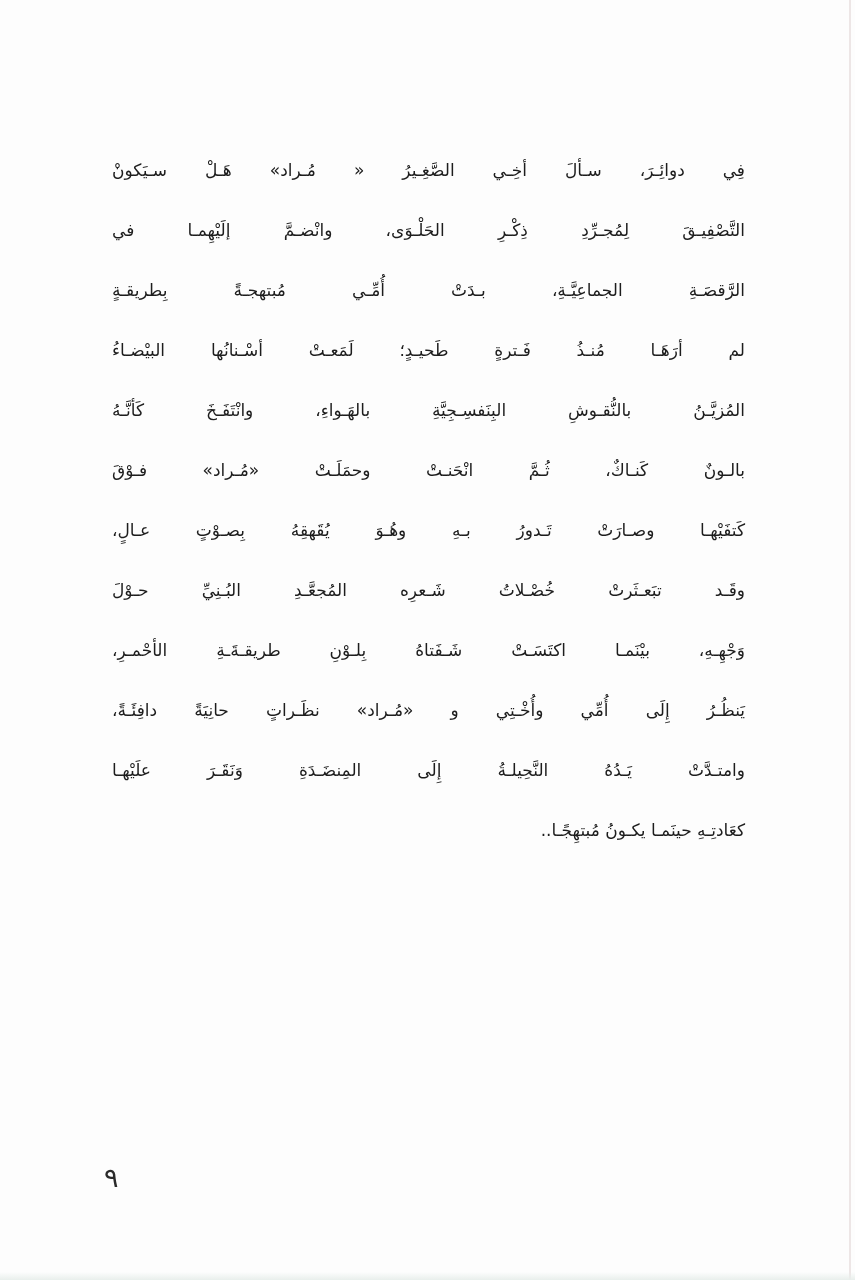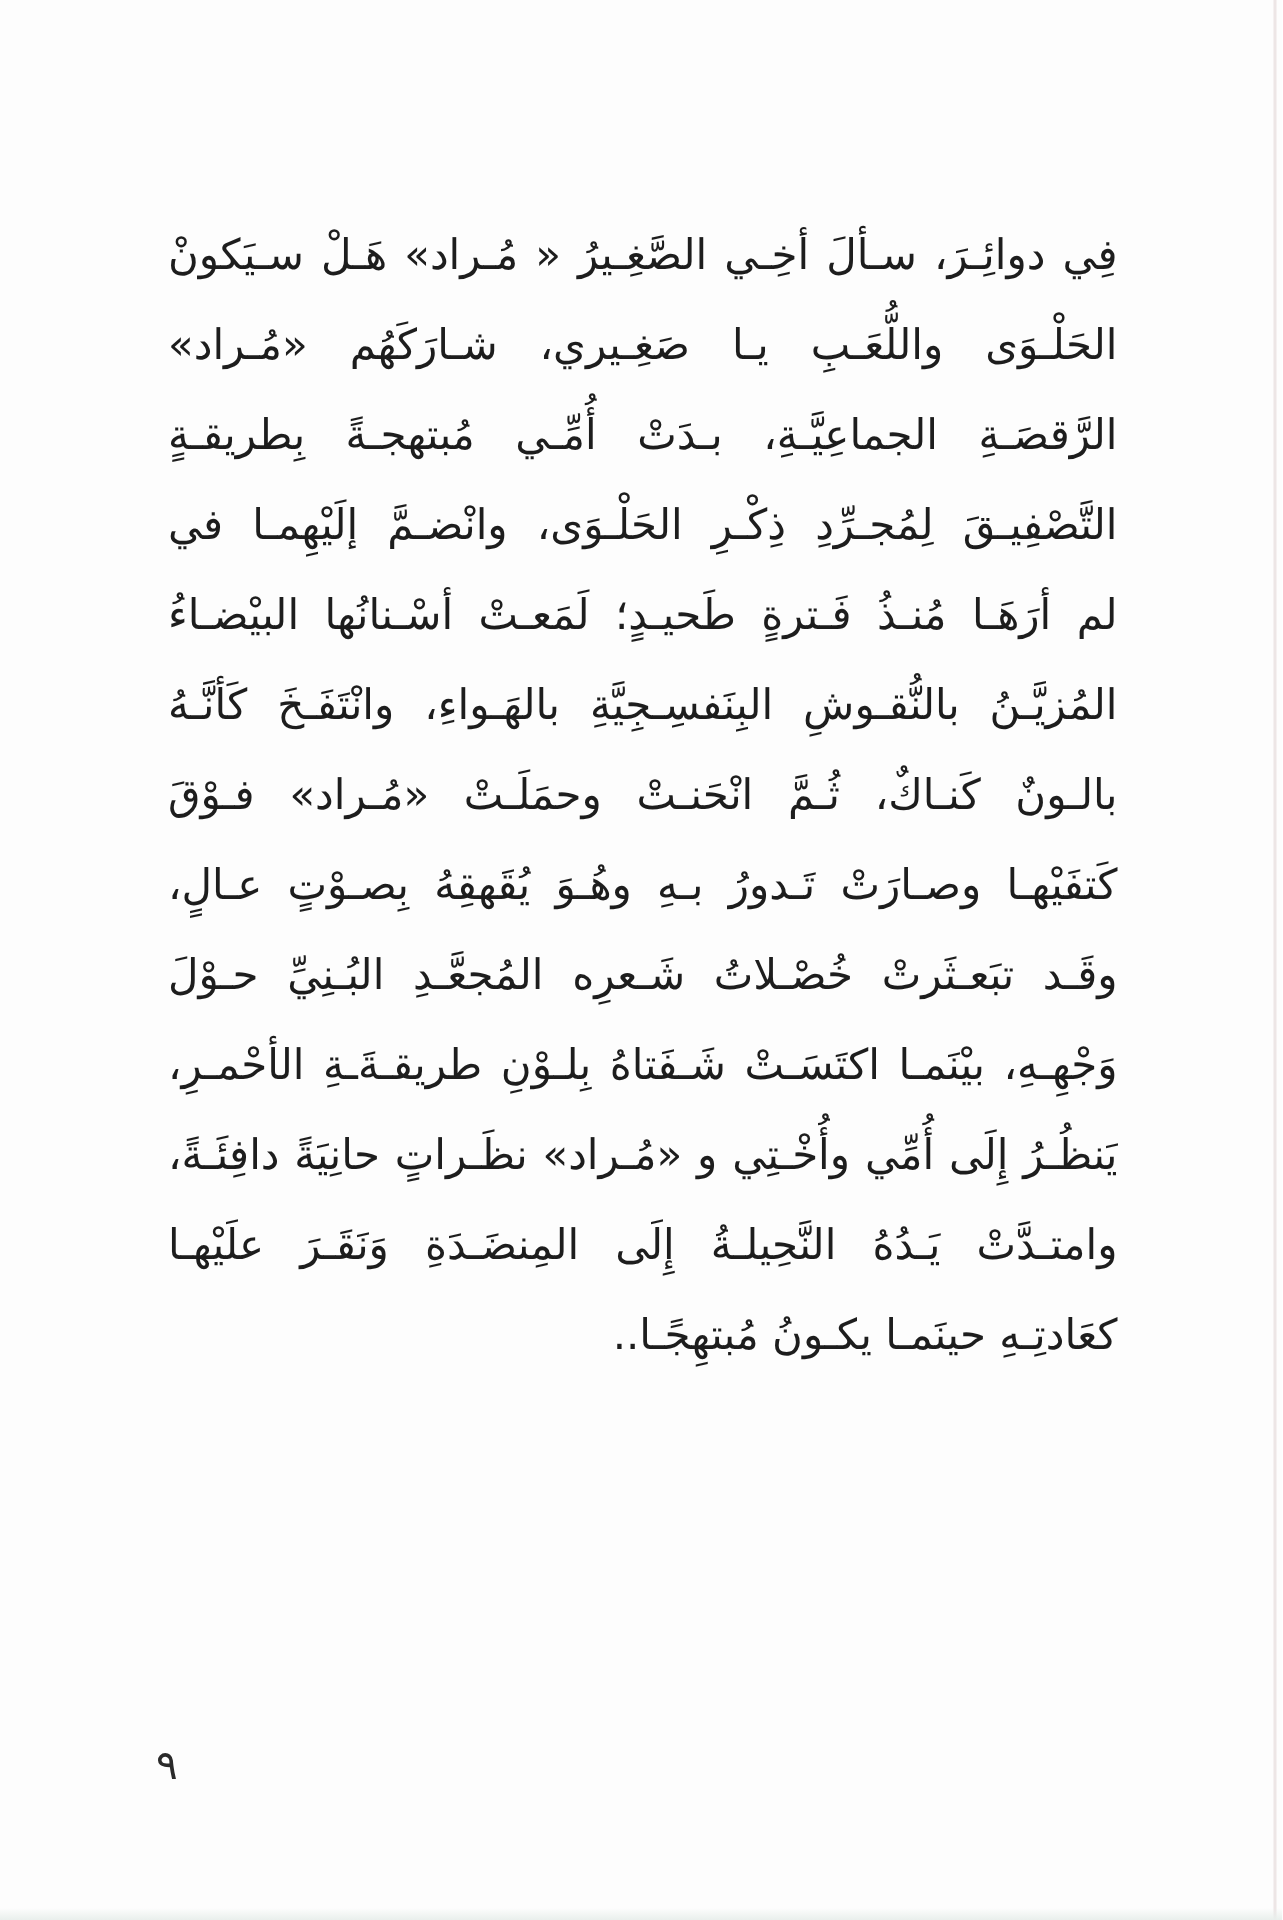--- a/index.html
+++ b/index.html
@@ -20,21 +20,21 @@
     position: absolute;
     top: 140px;
     right: 110px;
     left: 112px;
     direction: rtl;
     color: #1d1d1d;
   }
   .line {
     margin: 0;
     padding: 0;
-    font-size: 28px;
+    font-size: 17px;
     line-height: 60px;
     white-space: nowrap;
     text-align: justify;
     text-align-last: justify;
     letter-spacing: 0.3px;
   }
   .line.short {
     text-align-last: right;
   }
   .line.indent {
@@ -66,23 +66,22 @@
     background: linear-gradient(to bottom, rgba(232, 239, 236, 0), #e9efec);
   }
 </style>
 </head>
 <body>
 
 <div class="sheet">
 
   <main class="text-block">
     <p class="line">فِي دوائِـرَ، سـألَ أخِـي الصَّغِـيرُ « مُـراد» هَـلْ سـيَكونْ</p>
-    <p class="line">الحَلْـوَى واللُّعَـبِ يـا صَغِـيري، شـارَكَهُم «مُـراد»</p>
+    <p class="line">التَّصْفِيـقَ لِمُجـرِّدِ ذِكْـرِ الحَلْـوَى، وانْضـمَّ إلَيْهِمـا في</p>
     <p class="line">الرَّقصَـةِ الجماعِيَّـةِ، بـدَتْ أُمِّـي مُبتهجـةً بِطريقـةٍ</p>
-    <p class="line">التَّصْفِيـقَ لِمُجـرِّدِ ذِكْـرِ الحَلْـوَى، وانْضـمَّ إلَيْهِمـا في</p>
     <p class="line">لم أرَهَـا مُنـذُ فَـترةٍ طَحيـدٍ؛ لَمَعـتْ أسْـنانُها البيْضـاءُ</p>
     <p class="line">المُزيَّـنُ بالنُّقـوشِ البِنَفسِـجِيَّةِ بالهَـواءِ، وانْتَفَـخَ كَأنَّـهُ</p>
     <p class="line">بالـونٌ كَنـاكٌ، ثُـمَّ انْحَنـتْ وحمَلَـتْ «مُـراد» فـوْقَ</p>
     <p class="line">كَتفَيْهـا وصـارَتْ تَـدورُ بـهِ وهُـوَ يُقَهقِهُ بِصـوْتٍ عـالٍ،</p>
     <p class="line">وقَـد تبَعـثَرتْ خُصْـلاتُ شَـعرِه المُجعَّـدِ البُـنِيِّ حـوْلَ</p>
     <p class="line">وَجْهِـهِ، بيْنَمـا اكتَسَـتْ شَـفَتاهُ بِلـوْنِ طريقـةَـةِ الأحْمـرِ،</p>
     <p class="line">يَنظُـرُ إِلَى أُمِّي وأُخْـتِي و «مُـراد» نظَـراتٍ حانِيَةً دافِئَـةً،</p>
     <p class="line">وامتـدَّتْ يَـدُهُ النَّحِيلـةُ إِلَى المِنضَـدَةِ وَنَقَـرَ علَيْهـا</p>
     <p class="line short">كعَادتِـهِ حينَمـا يكـونُ مُبتهِجًـا..</p>
   </main>

